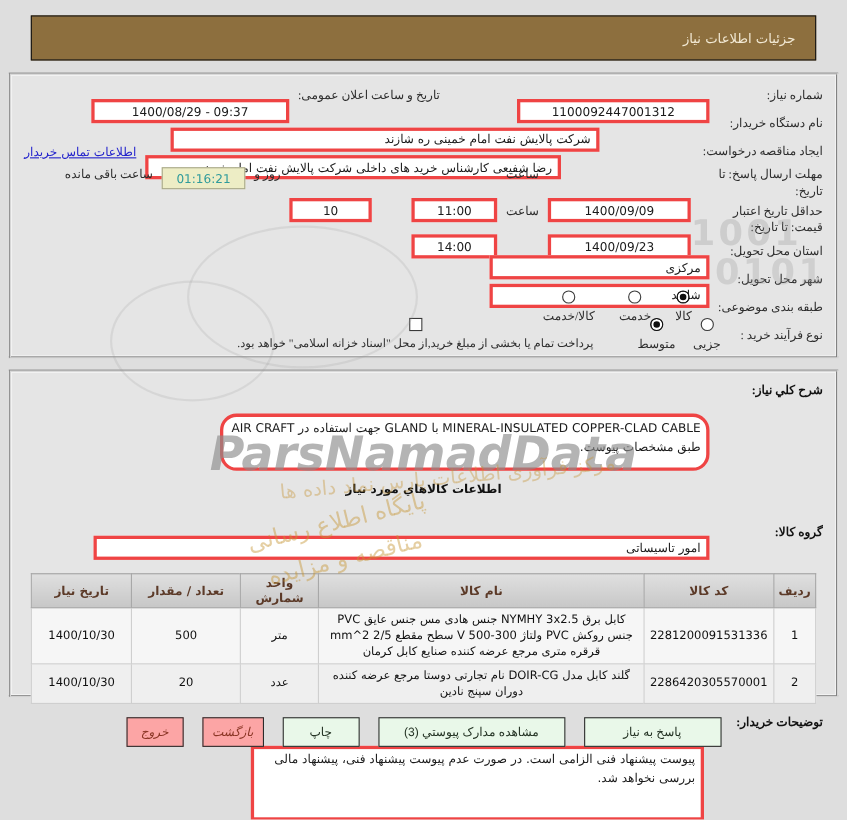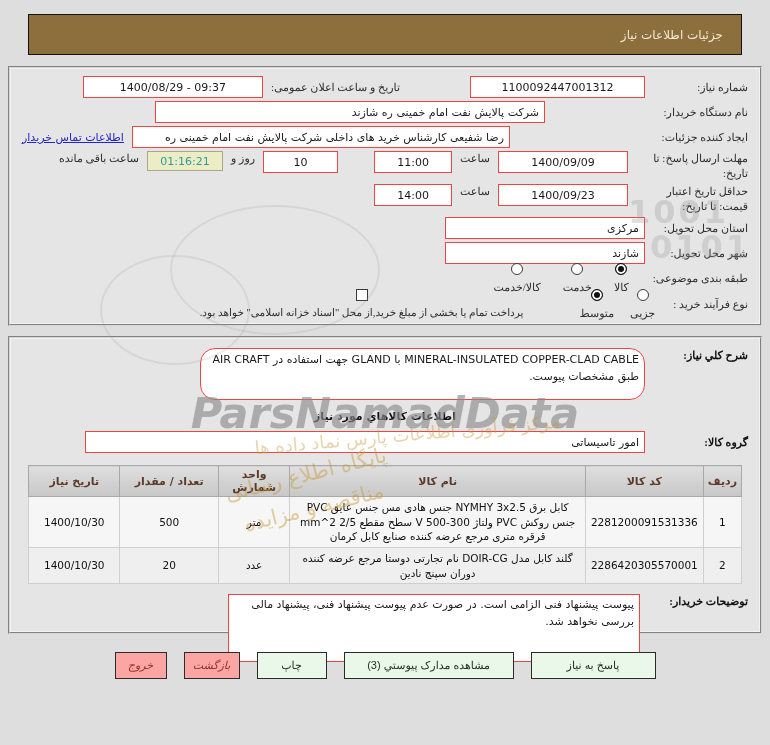--- a/index.html
+++ b/index.html
@@ -30,22 +30,22 @@
   #panel-items { top:336px; height:298px; padding:10px 12px; }
   .row { display:flex; align-items:center; gap:8px; min-height:22px; }
   .row.tall { align-items:flex-start; min-height:30px; }
   .lbl { color:#2e2e2e; line-height:1.35;font-family:Liberation Serif, serif; }
   .lbl.w95  { width:95px;  flex:0 0 95px; }
   .lbl.w112 { width:112px; flex:0 0 112px; }
   .lbl.w195 { width:195px; flex:0 0 195px; }
   .lbl.w230 { width:230px; flex:0 0 230px; }
   .bold { font-weight:bold; color:#111; }
   .box {
-    background:#fff; border:1px solid #ef4444; height:22px;
-    display:flex; align-items:center; padding:0 5px; overflow:hidden;
+    background:#fff; border:3px solid #ef4444; height:22px;
+    display:flex; align-items:center; padding:0 5px; overflow:hidden;margin-top:28px;
   }
   .box.center { justify-content:center; }
   .ltr { direction:ltr; }
   .countdown {
     background:#ededc5; border:1px solid #a9a98a; color:#2f9b9b;
     height:20px; width:76px; display:flex; align-items:center; justify-content:center;
   }
   a.contact { color:#2323cc; text-decoration:underline; cursor:pointer; white-space:nowrap; }
   
   .radio {
@@ -121,21 +121,21 @@
     <span class="lbl" style="margin-right:62px">تاریخ و ساعت اعلان عمومی:</span>
     <div class="box center ltr" style="width:180px">1400/08/29 - 09:37</div>
   </div>
 
   <div class="row">
     <span class="lbl w195">نام دستگاه خریدار:</span>
     <div class="box" style="width:390px">شرکت پالایش نفت امام خمینی  ره  شازند</div>
   </div>
 
   <div class="row">
-    <span class="lbl w230">ایجاد کننده جزئیات:</span>
+    <span class="lbl w230">ایجاد مناقصه درخواست:</span>
     <div class="box" style="width:392px">رضا  شفیعی  کارشناس خرید های داخلی  شرکت پالایش نفت امام خمینی  ره</div>
     <a class="contact">اطلاعات تماس خریدار</a>
   </div>
 
   <div class="row tall">
     <span class="lbl w112">مهلت ارسال پاسخ: تا تاریخ:</span>
     <div class="box center" style="width:130px">1400/09/09</div>
     <span class="lbl">ساعت</span>
     <div class="box center" style="width:78px">11:00</div>
     <div class="box center" style="width:75px; margin-right:28px">10</div>
@@ -180,21 +180,21 @@
   <div class="row">
     <span class="lbl">نوع فرآیند خرید :</span>
     <span class="opt" style="margin-right:10px">
       <span class="radio"></span>
       <span class="lbl">جزیی</span>
     </span>
     <span class="opt" style="margin-right:8px">
       <span class="radio sel"></span>
       <span class="lbl">متوسط</span>
     </span>
-    <span class="opt" style="margin-right:48px">
+    <span class="opt" style="margin-right:32px">
       <span class="checkbox"></span>
       <span class="lbl" style="font-size:10.5px">پرداخت تمام یا بخشی از مبلغ خرید,از محل "اسناد خزانه اسلامی" خواهد بود.</span>
     </span>
   </div>
 
 </div>
 
 <div class="panel" id="panel-items">
 
   <div class="row tall">

